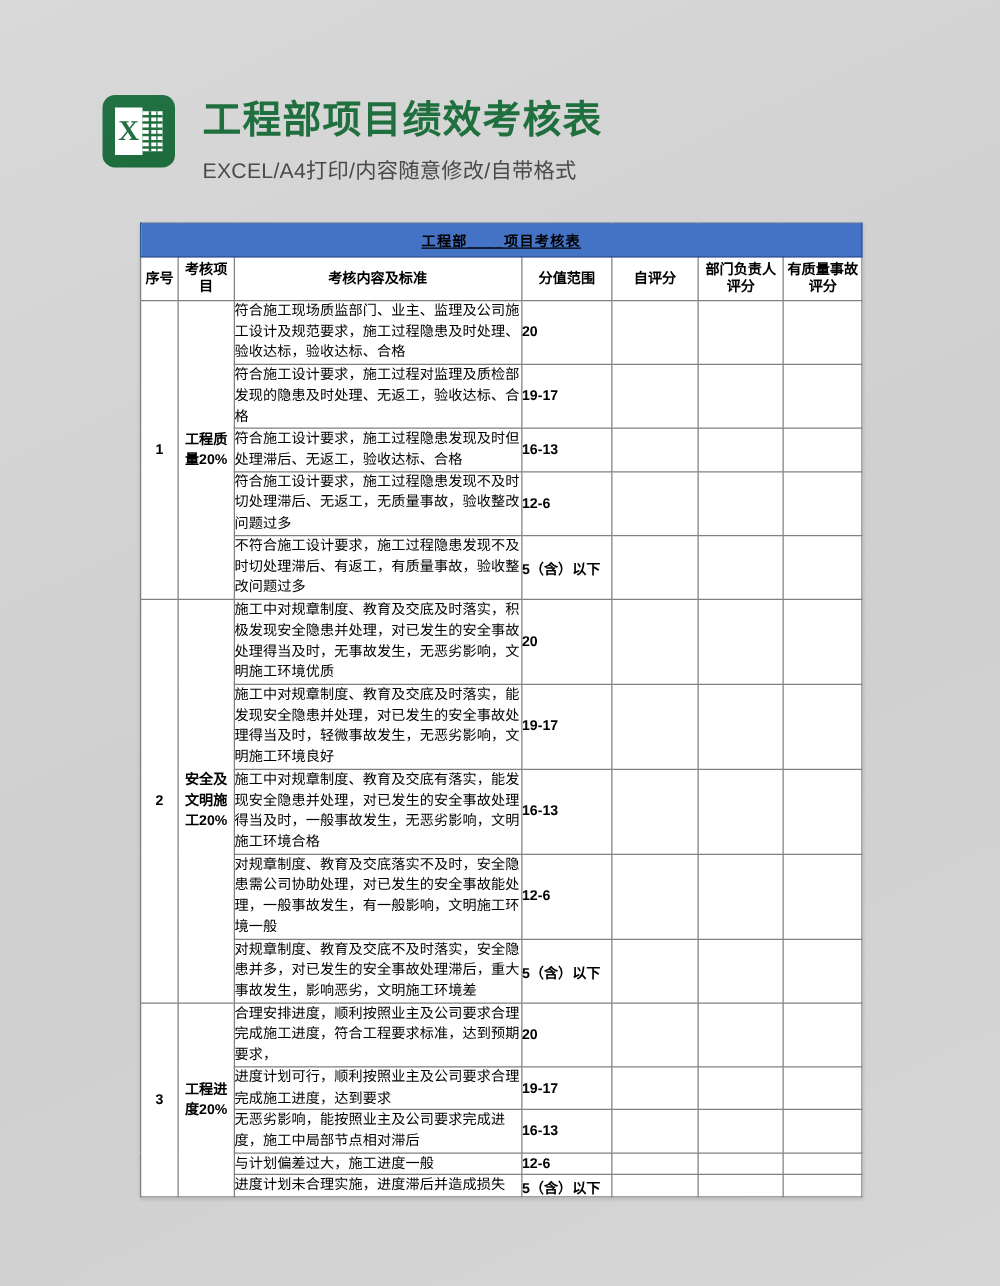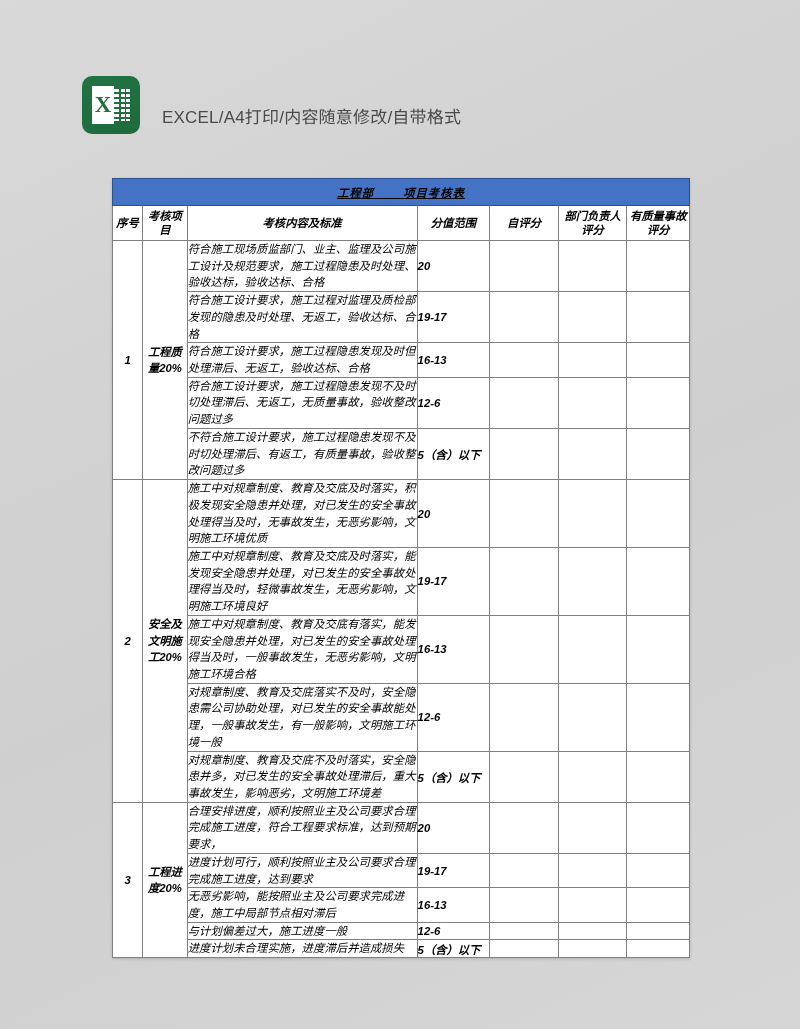--- a/index.html
+++ b/index.html
@@ -86,42 +86,41 @@
   }
   .main-title {
     font-size: 31px;
     font-weight: bold;
     color: #20703f;
     letter-spacing: 1px;
     line-height: 1.15;
     white-space: nowrap;
   }
   .sub-title {
-    margin-top: 25px;
+    margin-top: 8px;
     font-size: 17px;
     color: #4a4a4a;
     white-space: nowrap;
     letter-spacing: 0.2px;
   }
 
   
   .sheet-wrap {
     position: absolute;
     left: 112px;
     top: 178px;
     width: 578px;
     background: #ffffff;
     box-shadow: 0 1px 3px rgba(0,0,0,0.16);
   }
   table.assess {
     border-collapse: collapse;
     width: 578px;
     table-layout: fixed;
     background: #fff;
-    font-style: italic;
   }
   table.assess td, table.assess th {
     border: 1px solid #808080;
     font-size: 11.3px;
     color: #000;
     padding: 0;
     vertical-align: middle;
     font-family: "Liberation Sans", "DejaVu Sans", sans-serif;
   }
   .banner-cell {
@@ -202,20 +201,21 @@
         <i style="top:8px"></i>
         <i style="top:13px"></i>
       <i style="top:18px"></i>
         <i style="top:23px"></i>
         <i style="top:28px"></i>
       <u style="left:5px"></u>
         <u style="left:10.5px"></u>
     </div>
   </div>
   <div class="header-text">
+    <div class="main-title">工程部项目绩效考核表</div>
     <div class="sub-title">EXCEL/A4打印/内容随意修改/自带格式</div>
   </div>
 </div>
 
 <div class="sheet-wrap">
   <table class="assess">
     <colgroup>
       <col class="c-idx">
         <col class="c-item">
         <col class="c-cnt">

